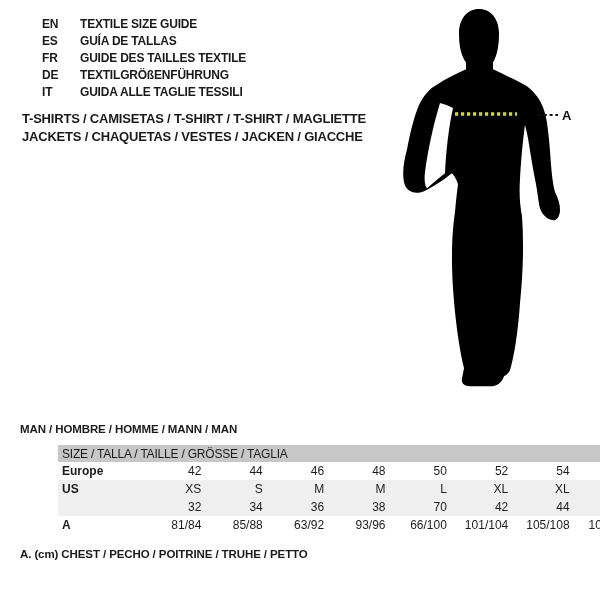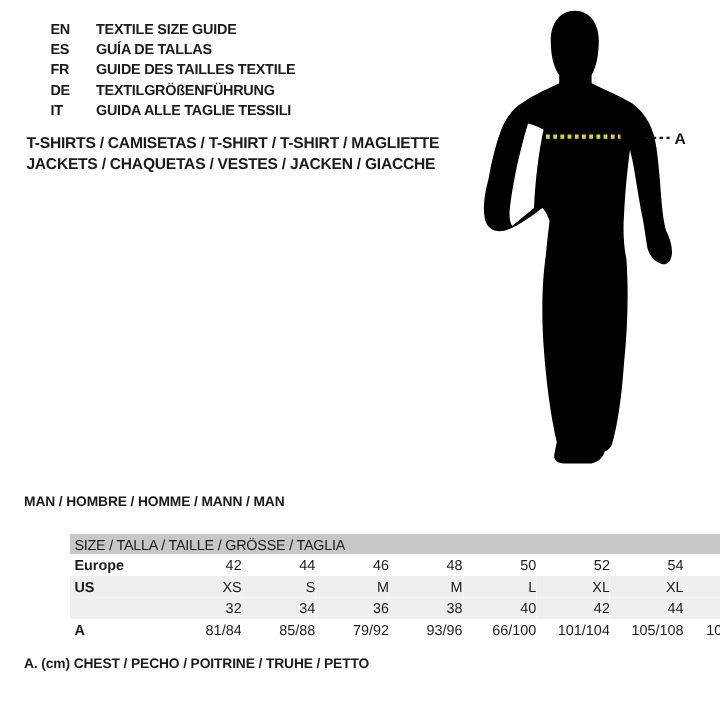--- a/index.html
+++ b/index.html
@@ -16,21 +16,21 @@
   
   .cat-block{left:22px;top:110px;}
   .cat-line{height:18px;line-height:18px;font-size:13px;font-weight:700;letter-spacing:-0.2px;white-space:nowrap;}
 
   
   .figure{left:398px;top:6px;width:200px;height:396px;}
   .figure svg{display:block;width:200px;height:396px;}
   .measure-a{font-family:"Liberation Sans",sans-serif;font-size:13px;font-weight:700;fill:#111;}
 
   
-  .section-title{left:20px;top:413px;font-size:11.5px;font-weight:700;letter-spacing:-0.1px;white-space:nowrap;}
+  .section-title{left:20px;top:423px;font-size:11.5px;font-weight:700;letter-spacing:-0.1px;white-space:nowrap;}
 
   
   .size-table-wrap{left:18px;top:445px;width:573px;}
   table.size-table{border-collapse:collapse;table-layout:fixed;width:573px;font-size:12px;color:#1c1c1c;margin-left:40px;}
   table.size-table td{padding:0;text-align:right;vertical-align:middle;overflow:hidden;white-space:nowrap;}
   tr.hdr td{background:#c7c7c7;text-align:left;padding-left:4px;height:17px;letter-spacing:-0.2px;}
   tr.datarow{height:18px;}
   tr.datarow td.lbl{text-align:left;padding-left:4px;font-weight:bold;}
   tr.band td{background:#efefef;}
   col.lblcol{width:82px;}
@@ -164,30 +164,30 @@
         <td>XL</td>
         <td>XL</td>
         <td>XXL</td>
       </tr>
       <tr class="datarow band">
         <td class="lbl"></td>
         <td>32</td>
         <td>34</td>
         <td>36</td>
         <td>38</td>
-        <td>40</td>
+        <td>70</td>
         <td>42</td>
         <td>44</td>
         <td>46</td>
       </tr>
       <tr class="datarow">
         <td class="lbl">A</td>
         <td>81/84</td>
         <td>85/88</td>
-        <td>79/92</td>
+        <td>63/92</td>
         <td>93/96</td>
         <td>66/100</td>
         <td>101/104</td>
         <td>105/108</td>
         <td>109/112</td>
       </tr>
     </tbody>
       </table>
   </div>
 

